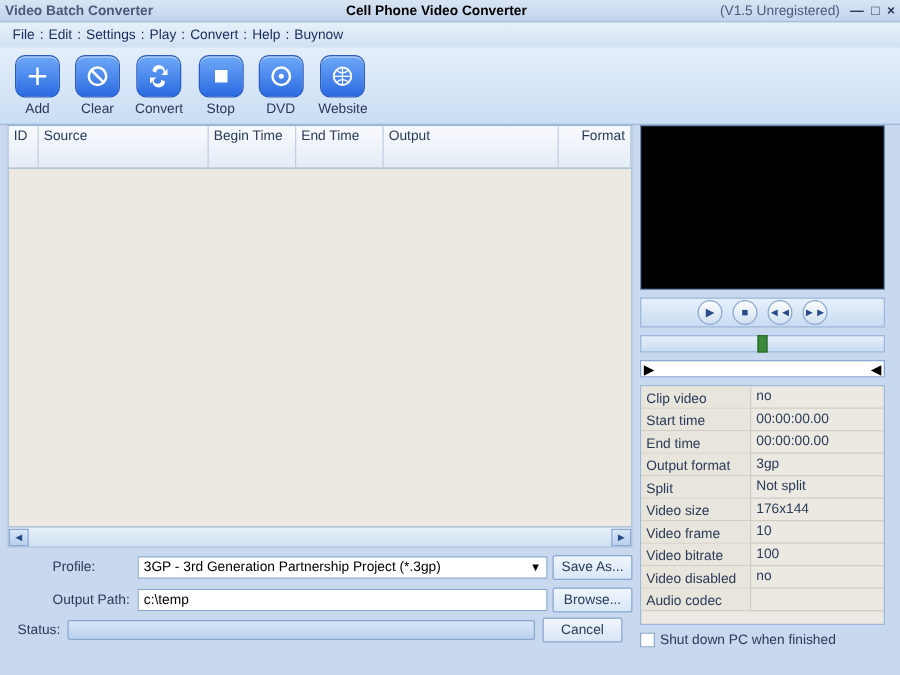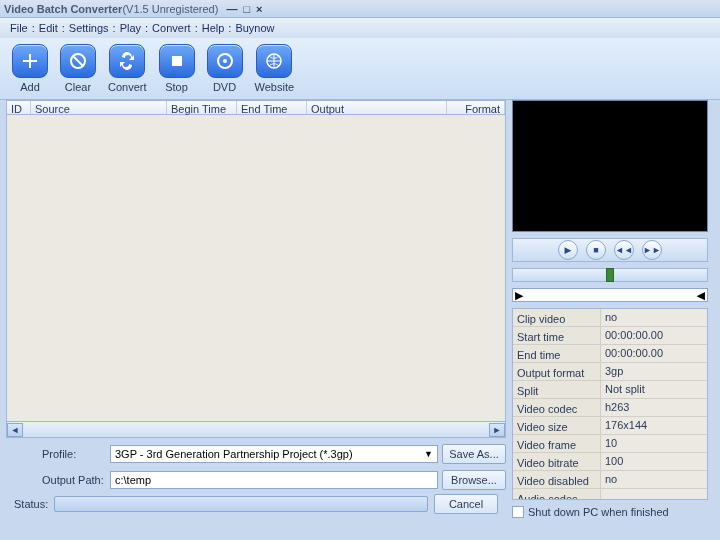--- a/index.html
+++ b/index.html
@@ -13,21 +13,21 @@
 .menubar { height: 20px; background: linear-gradient(#e8f0fa, #d0e0f2); display: flex; align-items: center; padding: 0 6px; color: #1a2a5a; }
 .menubar span { padding: 0 4px; cursor: default; }
 .toolbar { height: 62px; background: linear-gradient(#e4eefb, #cadef4); display: flex; gap: 12px; padding: 6px 12px; border-bottom: 1px solid #9db8d8; }
 .tbtn { display: flex; flex-direction: column; align-items: center; gap: 3px; cursor: default; }
 .tbtn .ico { width: 36px; height: 36px; border-radius: 8px; background: linear-gradient(#6fa8f8, #2a6be0); border: 1px solid #2a5cc0; display: flex; align-items: center; justify-content: center; box-shadow: inset 0 1px 0 rgba(255,255,255,0.6); }
 .tbtn .ico svg { width: 20px; height: 20px; }
 .tbtn .lbl { color: #2a3a58; }
 .main { display: flex; height: 418px; padding: 0 6px; gap: 6px; }
 .leftcol { width: 500px; display: flex; flex-direction: column; }
 .table { flex: 1; border: 1px solid #9db8d8; background: #ece9e2; position: relative; }
-.thead { height: 14px; background: linear-gradient(#f8fafd, #e4ecf6); display: flex; border-bottom: 1px solid #9db8d8; }
+.thead { height: 34px; background: linear-gradient(#f8fafd, #e4ecf6); display: flex; border-bottom: 1px solid #9db8d8; }
 .thead div { border-right: 1px solid #c0cee0; padding: 2px 4px; color: #2a3a58; }
 .hscroll { position: absolute; bottom: 0; left: 0; right: 0; height: 16px; background: linear-gradient(#e8f0fa, #d0e0f2); border-top: 1px solid #9db8d8; display: flex; align-items: center; }
 .hscroll .arr { width: 16px; height: 14px; background: linear-gradient(#d8e6f8, #b8d0ee); border: 1px solid #8aa8d0; display: flex; align-items: center; justify-content: center; font-size: 9px; color: #2a4a8a; }
 .hscroll .track { flex: 1; }
 .formrow { display: flex; align-items: center; gap: 4px; margin-top: 6px; margin-left: 36px; }
 .formrow .lab { width: 64px; color: #2a3a58; }
 .formrow .inp { flex: 1; height: 18px; border: 1px solid #8aa8d0; background: #fff; padding: 1px 4px; display: flex; align-items: center; }
 .formrow .inp.combo { justify-content: space-between; }
 .formrow .inp.combo .drop { font-size: 9px; }
 .btn { width: 64px; height: 20px; background: linear-gradient(#f0f6fd, #d8e6f6); border: 1px solid #8aa8d0; border-radius: 2px; display: flex; align-items: center; justify-content: center; color: #2a3a58; cursor: default; }
@@ -46,20 +46,21 @@
 .statusrow .slab { color: #2a3a58; }
 .progress { flex: 1; height: 16px; background: linear-gradient(#d8e6f8, #b8d0ee); border: 1px solid #8aa8d0; border-radius: 2px; }
 .shutdown { display: flex; align-items: center; gap: 4px; color: #2a3a58; }
 .shutdown .cb { width: 12px; height: 12px; border: 1px solid #8aa8d0; background: #fff; }
 </style>
 </head>
 <body>
 
 <div class="titlebar">
   <span class="left">Video Batch Converter</span>
+  <span class="mid">Cell Phone Video Converter</span>
   <span class="right">(V1.5 Unregistered)</span>
   <div class="winbtns">
     <span>—</span>
     <span>□</span>
     <span>×</span>
   </div>
 </div>
 
 <div class="menubar">
   <span>File</span> :
@@ -194,24 +195,20 @@
         </div>
         <div class="prow">
           <div class="pk">Output format</div>
           <div class="pv">3gp</div>
         </div>
         <div class="prow">
           <div class="pk">Split</div>
           <div class="pv">Not split</div>
         </div>
         <div class="prow">
-          <div class="pk">Video codec</div>
-          <div class="pv">h263</div>
-        </div>
-        <div class="prow">
           <div class="pk">Video size</div>
           <div class="pv">176x144</div>
         </div>
         <div class="prow">
           <div class="pk">Video frame rate</div>
           <div class="pv">10</div>
         </div>
         <div class="prow">
           <div class="pk">Video bitrate</div>
           <div class="pv">100</div>

